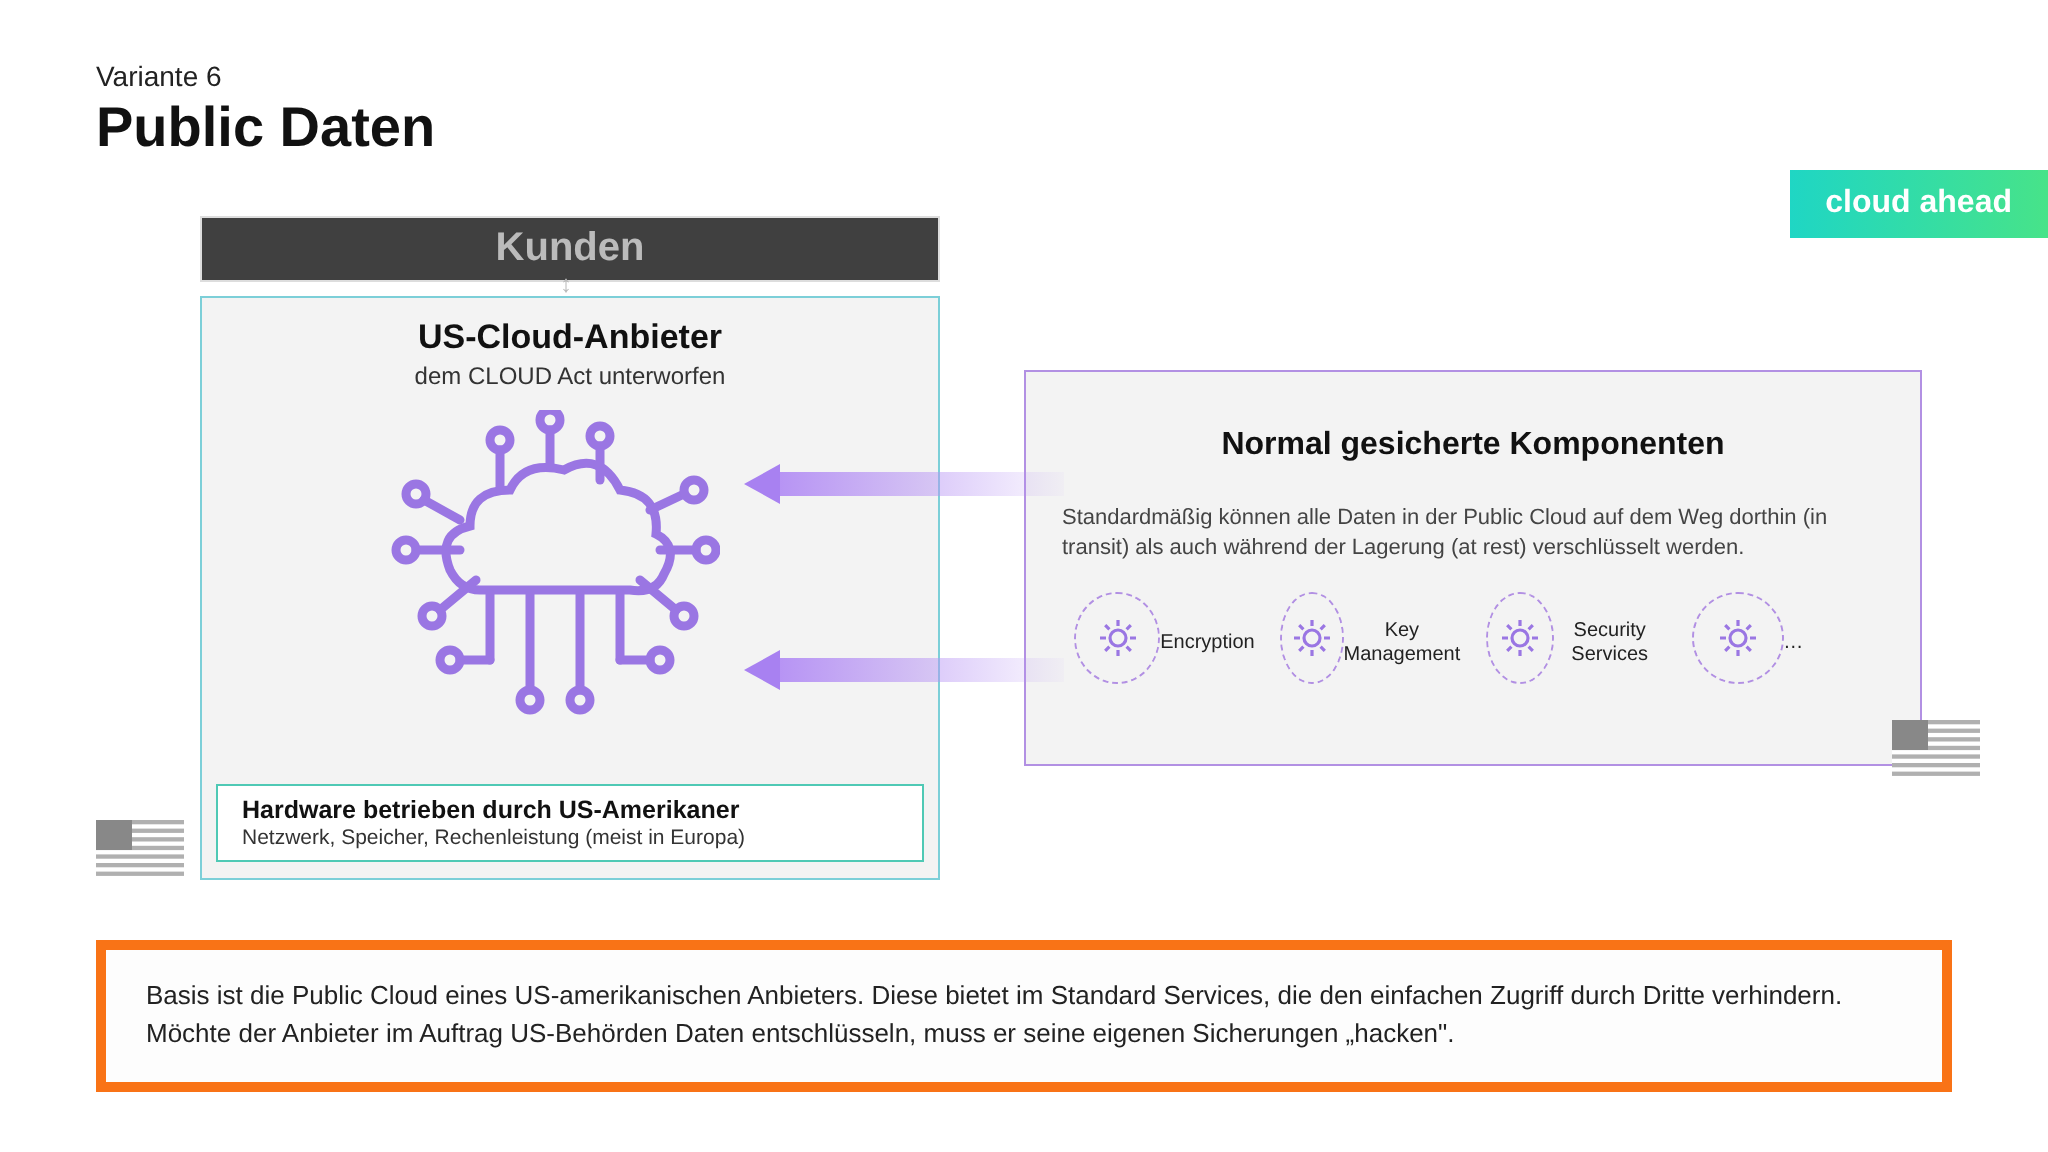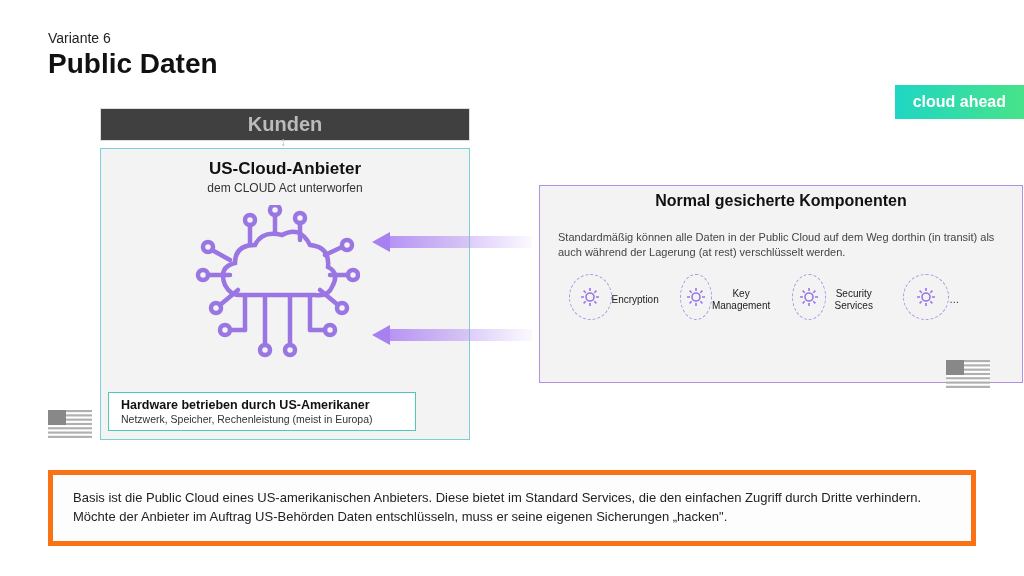--- a/index.html
+++ b/index.html
@@ -76,45 +76,45 @@
     position: absolute;
     top: 205px;
     left: 190px;
     width: 170px;
     height: 155px;
   }
   .hw-box {
     position: absolute;
     top: 392px;
     left: 108px;
-    width: 308px;
+    width: 354px;
     border: 1px solid #4fc9b5;
     background: #fff;
     padding: 5px 12px;
     text-align: left;
   }
   .hw-box .ht {
     font-size: 12.5px;
     font-weight: 700;
     color: #111;
   }
   .hw-box .hs {
     font-size: 10.5px;
     color: #333;
     margin-top: 1px;
   }
   .sec-box {
     position: absolute;
     top: 185px;
-    left: 539px;
-    width: 484px;
+    left: 512px;
+    width: 449px;
     height: 198px;
     border: 1px solid #b290e3;
     background: #f3f3f3;
-    padding: 6px 18px;
+    padding: 28px 18px;
   }
   .sec-box .st {
     font-size: 16px;
     font-weight: 700;
     color: #111;
     text-align: center;
     margin-bottom: 6px;
   }
   .sec-box .sd {
     font-size: 11px;

